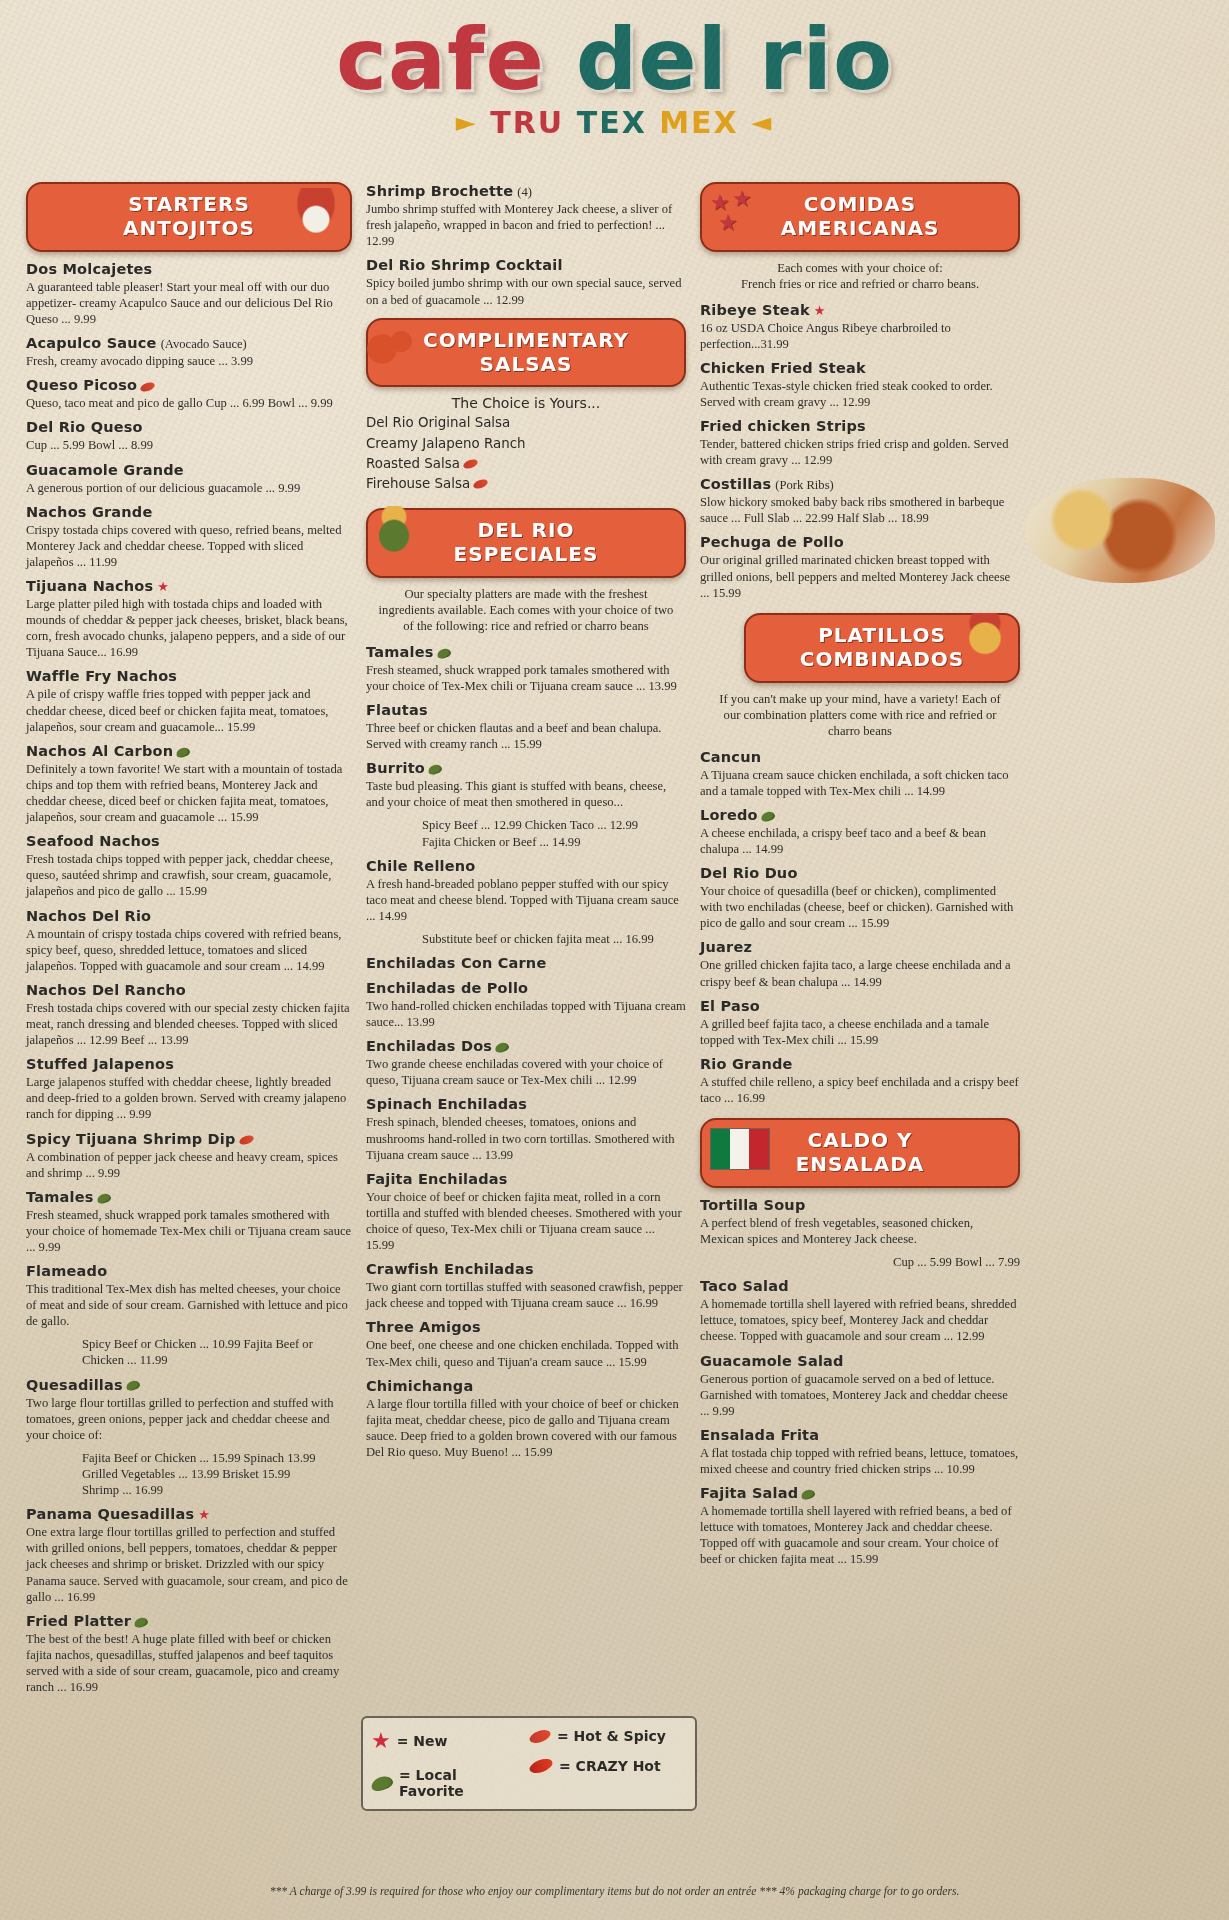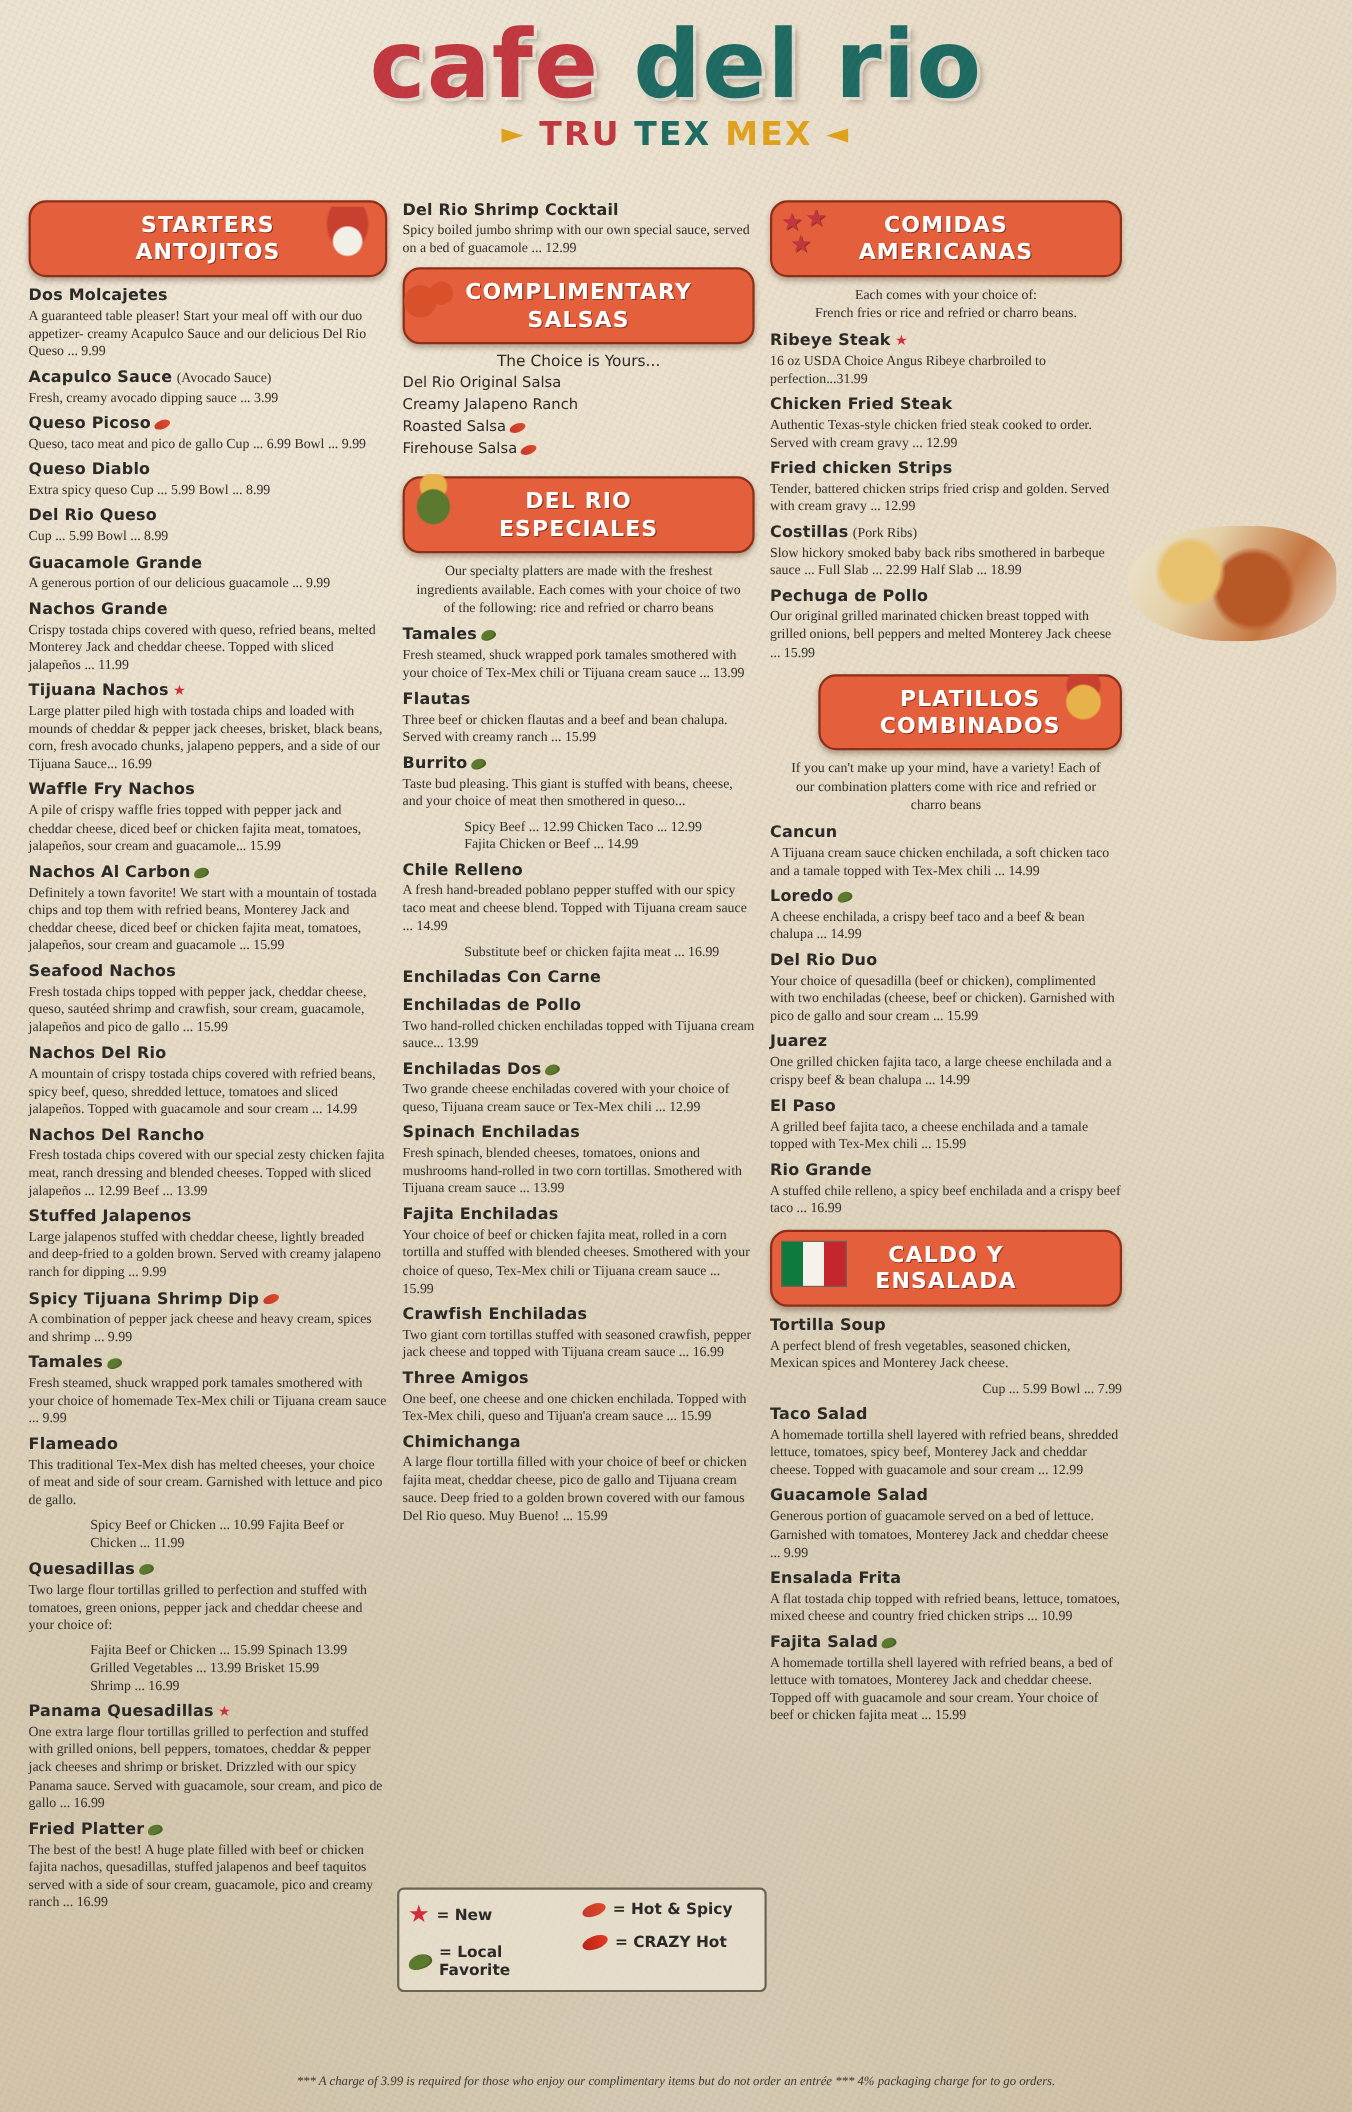--- a/index.html
+++ b/index.html
@@ -218,24 +218,20 @@
           </div>
           <div class="item">
             <div><span class="iname">Acapulco Sauce</span> <span class="idesc" style="display:inline">(Avocado Sauce)</span></div>
             <div class="idesc">Fresh, creamy avocado dipping sauce ... 3.99</div>
           </div>
           <div class="item">
             <div><span class="iname">Queso Picoso</span><span class="redchile"></span></div>
             <div class="idesc">Queso, taco meat and pico de gallo     Cup ... 6.99  Bowl ... 9.99</div>
           </div>
           <div class="item">
-            <div><span class="iname">Queso Diablo</span></div>
-            <div class="idesc">Extra spicy queso                              Cup ... 5.99   Bowl ... 8.99</div>
-          </div>
-          <div class="item">
             <div><span class="iname">Del Rio Queso</span></div>
             <div class="idesc">                                                        Cup ... 5.99   Bowl ... 8.99</div>
           </div>
           <div class="item">
             <div><span class="iname">Guacamole Grande</span></div>
             <div class="idesc">A generous portion of our delicious guacamole ... 9.99</div>
           </div>
           <div class="item">
             <div><span class="iname">Nachos Grande</span></div>
             <div class="idesc">Crispy tostada chips covered with queso, refried beans, melted Monterey Jack and cheddar cheese. Topped with sliced jalapeños ... 11.99</div>
@@ -296,20 +292,24 @@
           </div>
           <div class="item">
             <div><span class="iname">Fried Platter</span><span class="pepper"></span></div>
             <div class="idesc">The best of the best! A huge plate filled with beef or chicken fajita nachos, quesadillas, stuffed jalapenos and beef taquitos served with a side of sour cream, guacamole, pico and creamy ranch ... 16.99</div>
           </div>
         </div>
     </div>
 
     <div class="col col2">
       <div id="col2top-list">
+          <div class="item">
+            <div><span class="iname">Shrimp Brochette</span> <span class="idesc" style="display:inline">(4)</span></div>
+            <div class="idesc">Jumbo shrimp stuffed with Monterey Jack cheese, a sliver of fresh jalapeño, wrapped in bacon and fried to perfection! ... 12.99</div>
+          </div>
           <div class="item">
             <div><span class="iname">Del Rio Shrimp Cocktail</span></div>
             <div class="idesc">Spicy boiled jumbo shrimp with our own special sauce, served on a bed of guacamole ... 12.99</div>
           </div>
         </div>
 
       <div class="banner-wrap" style="margin-top:10px;">
         <div class="banner">
           <span>COMPLIMENTARY</span>
           <span>SALSAS</span>

